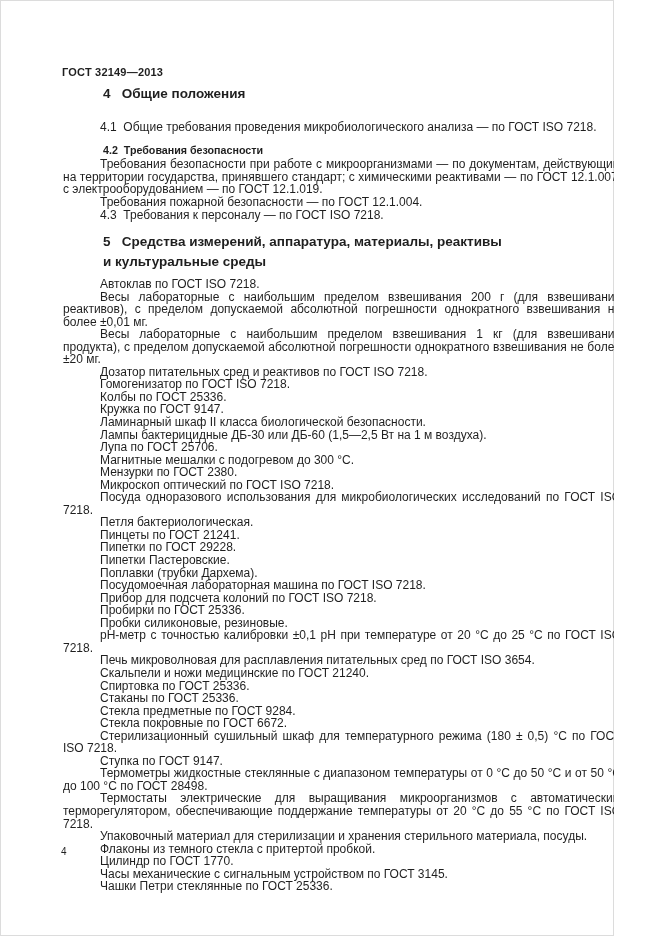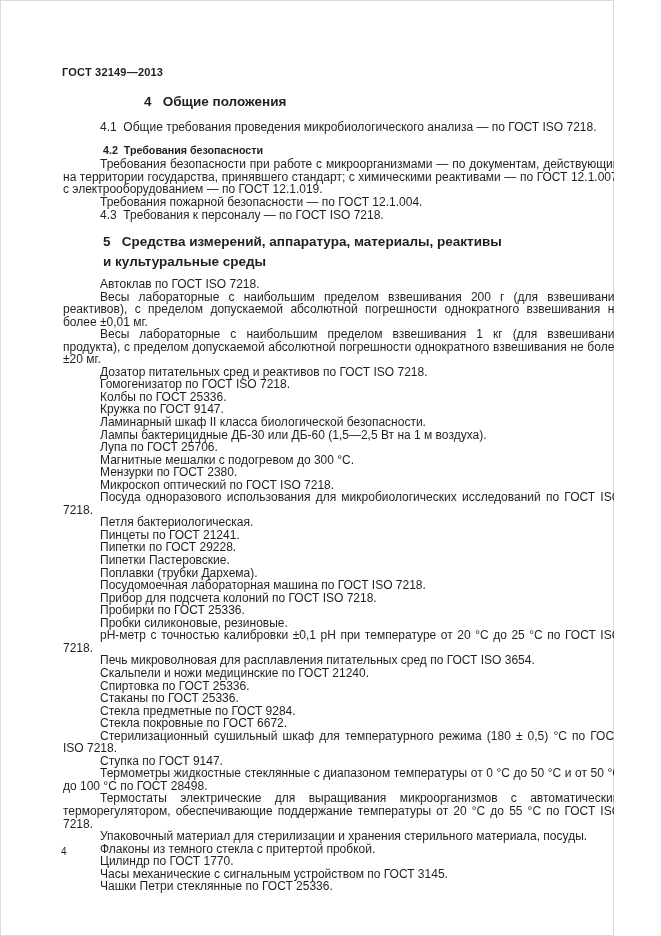--- a/index.html
+++ b/index.html
@@ -27,21 +27,21 @@
     white-space: pre;
   }
   .h-main {
     position: absolute;
     left: 103px;
     font-size: 13.5px;
     font-weight: bold;
     line-height: 20px;
     white-space: pre-line;
   }
-  .h-sec4 { top: 92px; margin-left: 41px; }
+  .h-sec4 { top: 84px; }
   .h-sec5 { top: 232px; }
   .body-block {
     position: absolute;
     left: 63px;
     width: 558px;
     font-size: 12px;
     line-height: 12.55px;
     text-align: justify;
   }
   .indent { text-indent: 37px; }

